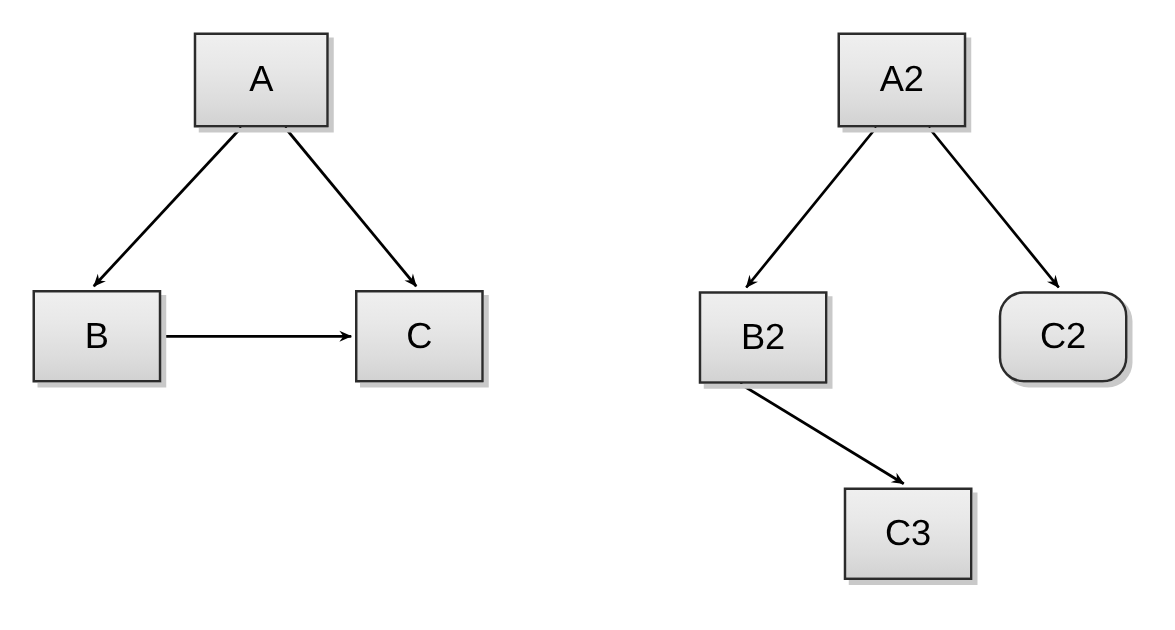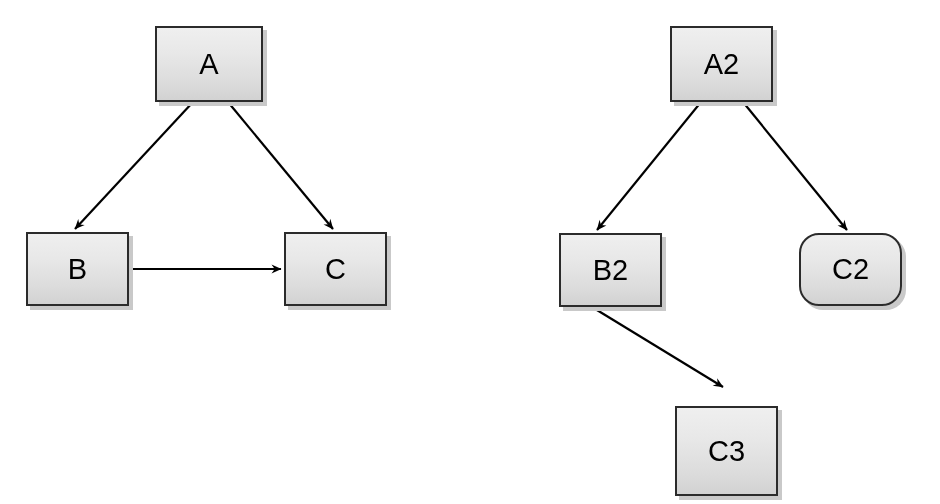--- a/index.html
+++ b/index.html
@@ -85,17 +85,17 @@
   </div>
 
   <div class="node" style="left: 541px; top: 233px; width: 103px; height: 74px; margin-left: 18px;">
     <span class="node-label">B2</span>
   </div>
 
   <div class="node" style="left: 799px; top: 233px; width: 103px; height: 73px; border-radius: 20px;">
     <span class="node-label">C2</span>
   </div>
 
-  <div class="node" style="left: 675px; top: 390px; width: 103px; height: 90px; margin-top: 16px;">
+  <div class="node" style="left: 675px; top: 390px; width: 103px; height: 74px;">
     <span class="node-label">C3</span>
   </div>
 
 </div>
 
 </body></html>

